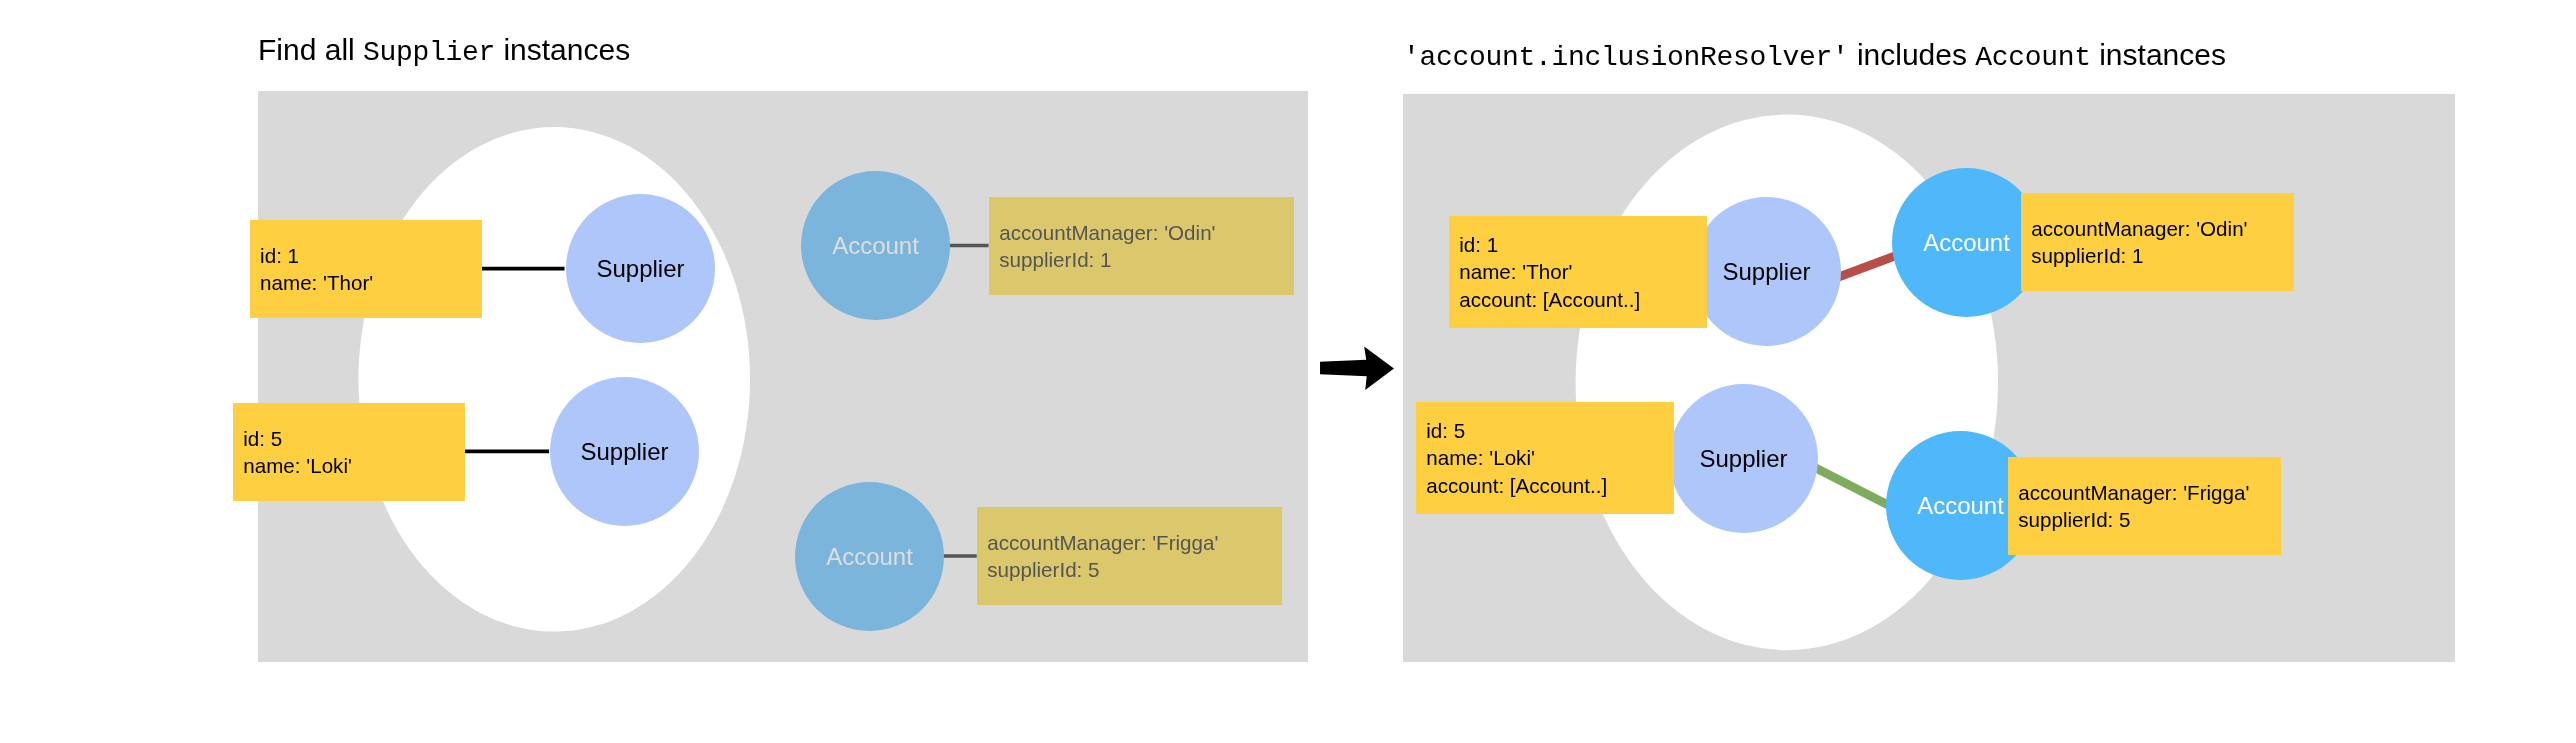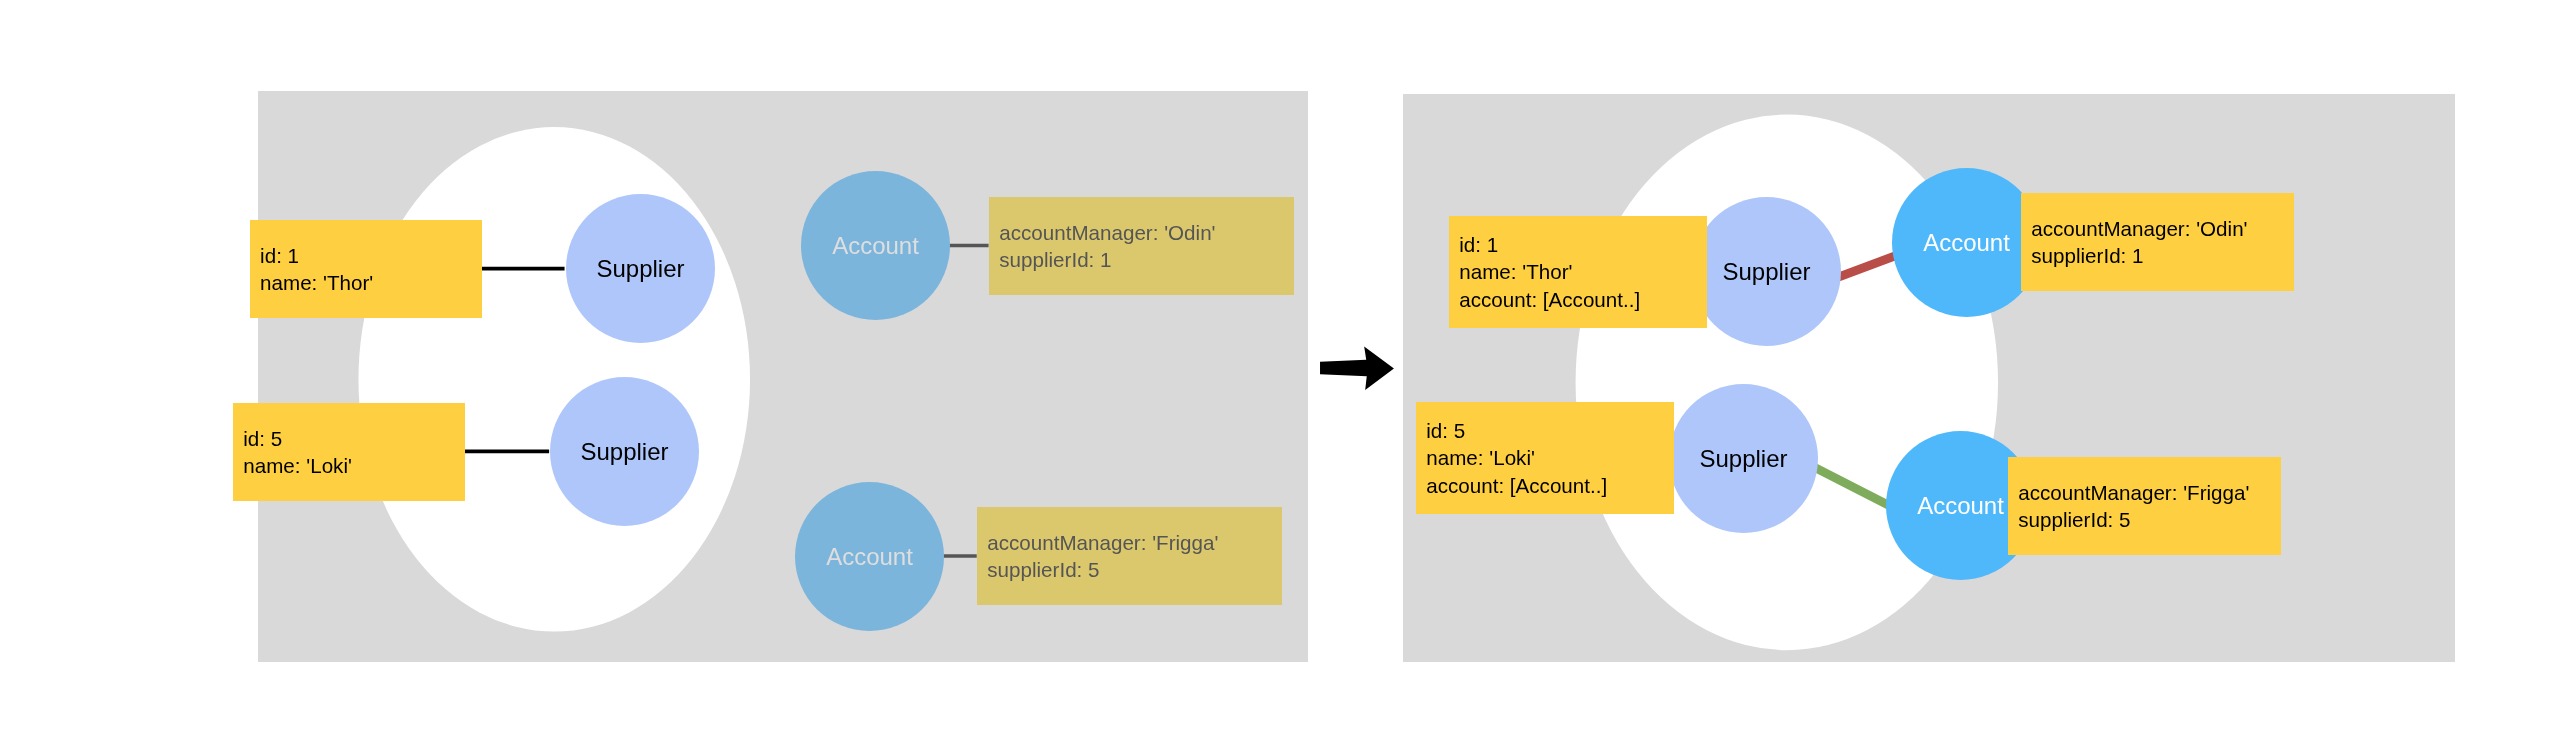--- a/index.html
+++ b/index.html
@@ -106,21 +106,27 @@
     top: 340px;
     width: 77px;
     height: 57px;
   }
 </style>
 </head>
 <body>
 
 <div class="stage">
 
-
+  <div class="title" id="title-left">
+    <span>Find all </span><span class="mono">Supplier</span><span> instances</span>
+  </div>
+
+  <div class="title" id="title-right">
+    <span class="mono">'account.inclusionResolver'</span><span> includes </span><span class="mono">Account</span><span> instances</span>
+  </div>
 
   <div class="panel" id="panel-left">
 
     <svg class="panel-svg" viewBox="0 0 2038 1109" preserveAspectRatio="none">
 
       <ellipse cx="575" cy="560" rx="380" ry="490" fill="#ffffff"></ellipse>
 
       <line x1="432" y1="345" x2="595" y2="345" stroke="#000000" stroke-width="7"></line>
       <line x1="400" y1="700" x2="565" y2="700" stroke="#000000" stroke-width="7"></line>
       <line x1="1300" y1="300" x2="1418" y2="300" stroke="#555555" stroke-width="7"></line>

